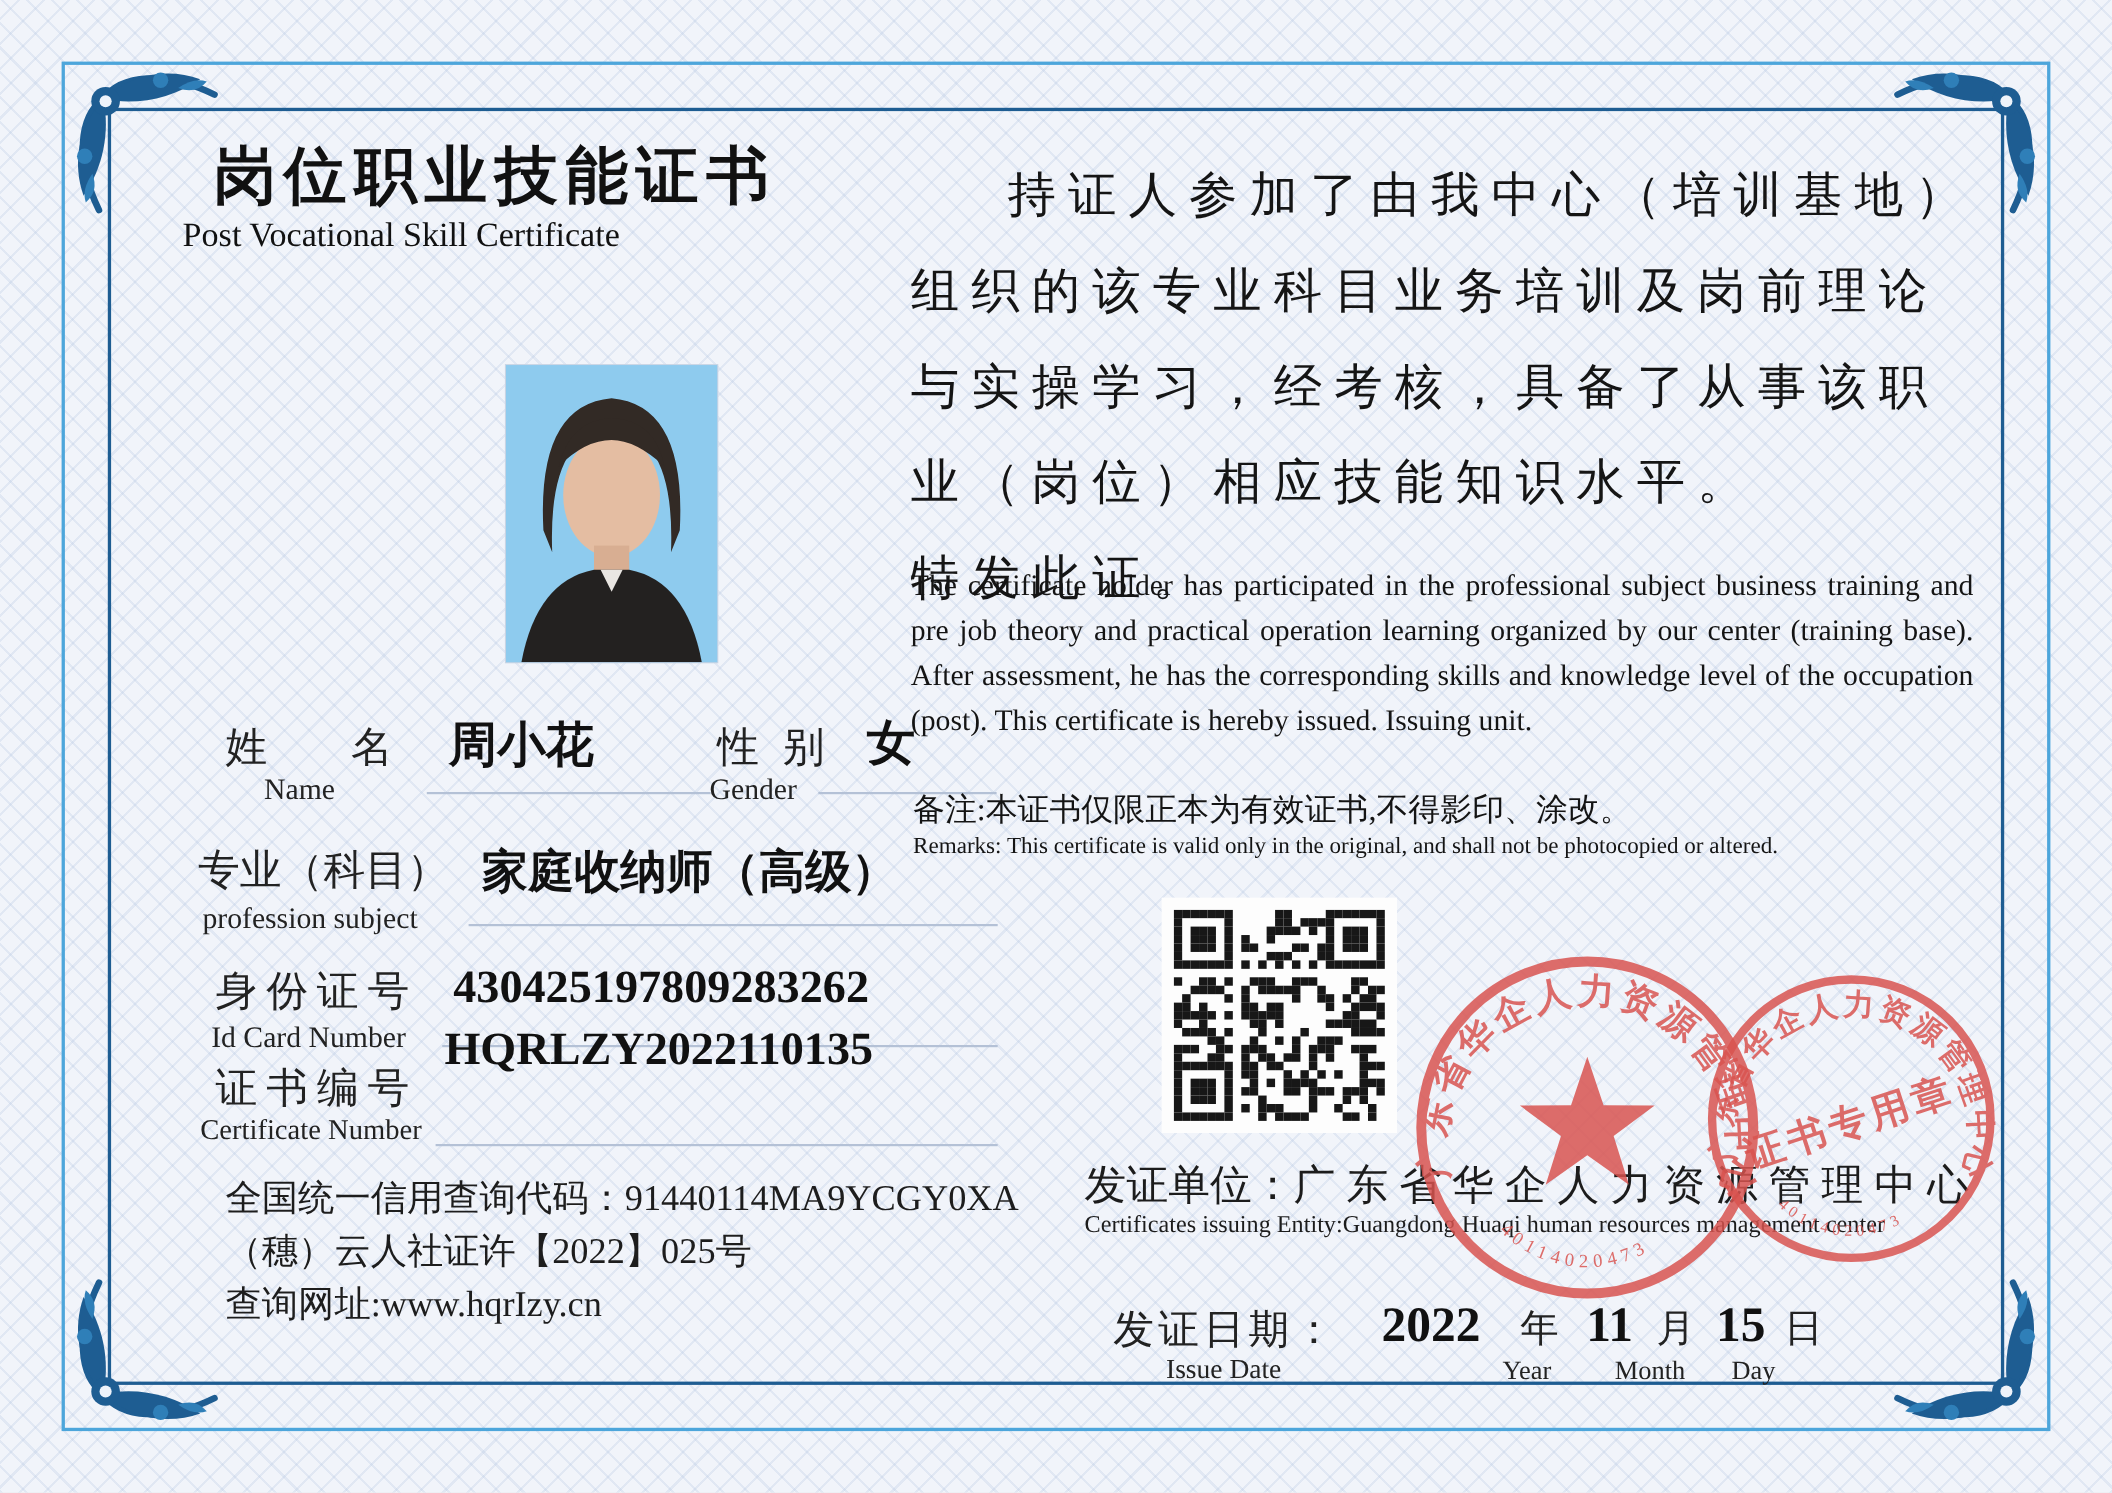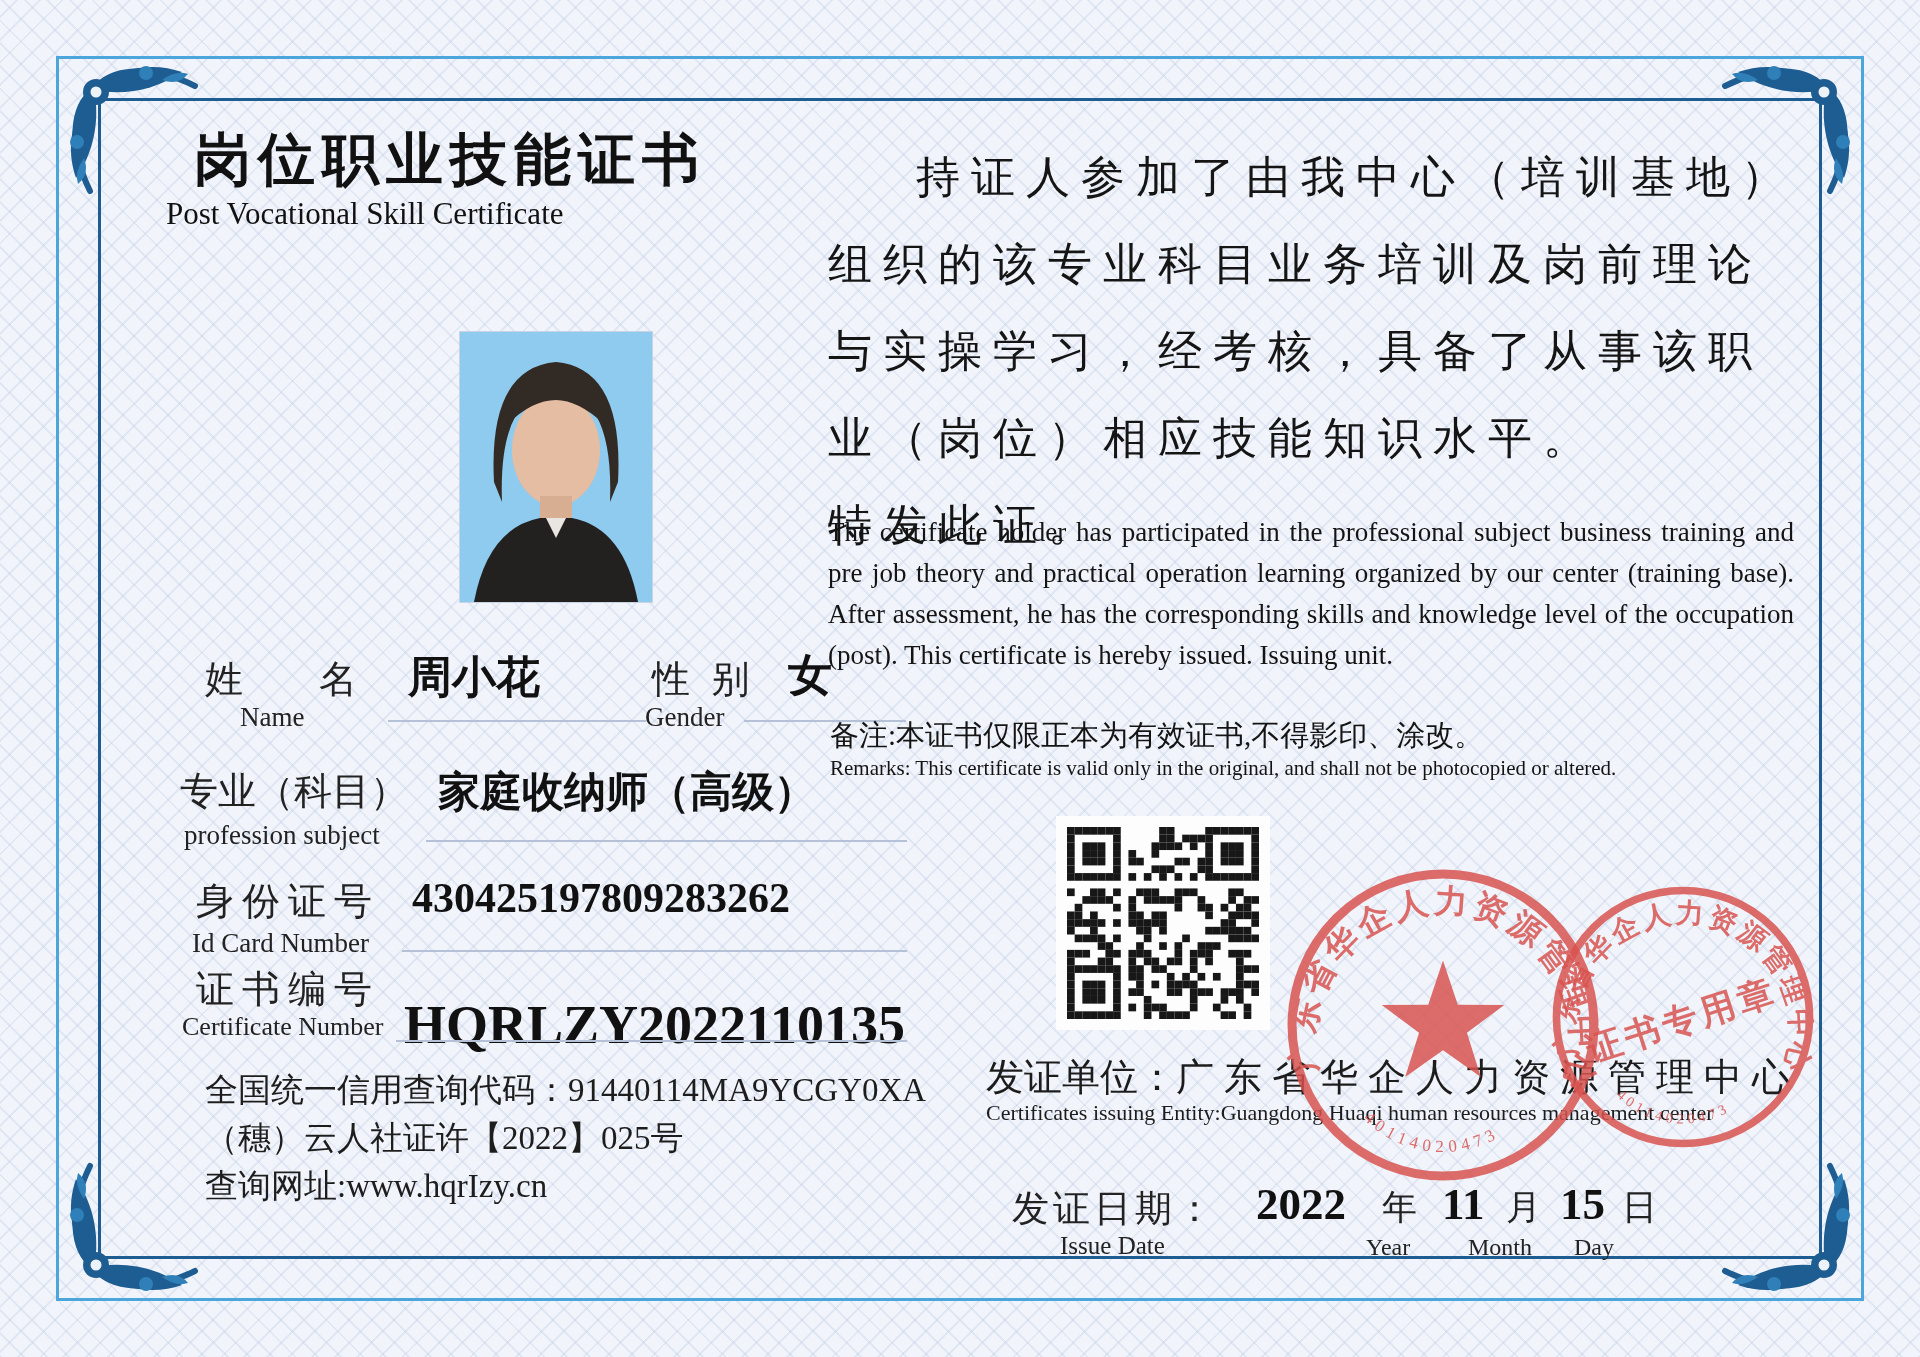--- a/index.html
+++ b/index.html
@@ -36,21 +36,21 @@
   .f-prof-cn{left:180px;top:766px;font-size:38px;}
   .f-prof-en{left:184px;top:820px;font-size:27px;}
   .f-prof-val{left:438px;top:764px;font-size:42px;}
   .ul-prof{left:426px;top:840px;width:481px;}
   .f-id-cn{left:196px;top:876px;font-size:38px;letter-spacing:8px;}
   .f-id-en{left:192px;top:928px;font-size:27px;}
   .f-id-val{left:412px;top:874px;font-size:42px;}
   .ul-id{left:402px;top:950px;width:505px;}
   .f-cert-cn{left:196px;top:964px;font-size:38px;letter-spacing:8px;}
   .f-cert-en{left:182px;top:1012px;font-size:26px;}
-  .f-cert-val{left:404px;top:994px;font-size:54px;}
+  .f-cert-val{left:404px;top:930px;font-size:42px;}
   .ul-cert{left:396px;top:1040px;width:511px;}
   .val-cn{font-family:"Liberation Sans","DejaVu Sans",sans-serif;font-weight:700;color:#111;}
   .val-num{font-family:"Liberation Serif","DejaVu Serif",serif;font-weight:700;color:#111;}
   .footer-lines{left:205px;top:1066px;width:780px;font-size:33px;line-height:48px;color:#1d1d1d;}
   
   .cn-para{left:828px;top:134px;width:972px;font-size:44px;line-height:87px;letter-spacing:11px;color:#151515;}
   .cn-para .ind{text-indent:2em;display:block;}
   .cn-close{display:block;}
   .en-para{left:828px;top:512px;width:966px;font-size:27px;line-height:41px;text-align:justify;color:#141414;}
   .remark-cn{left:830px;top:716px;font-size:29px;color:#141414;}

